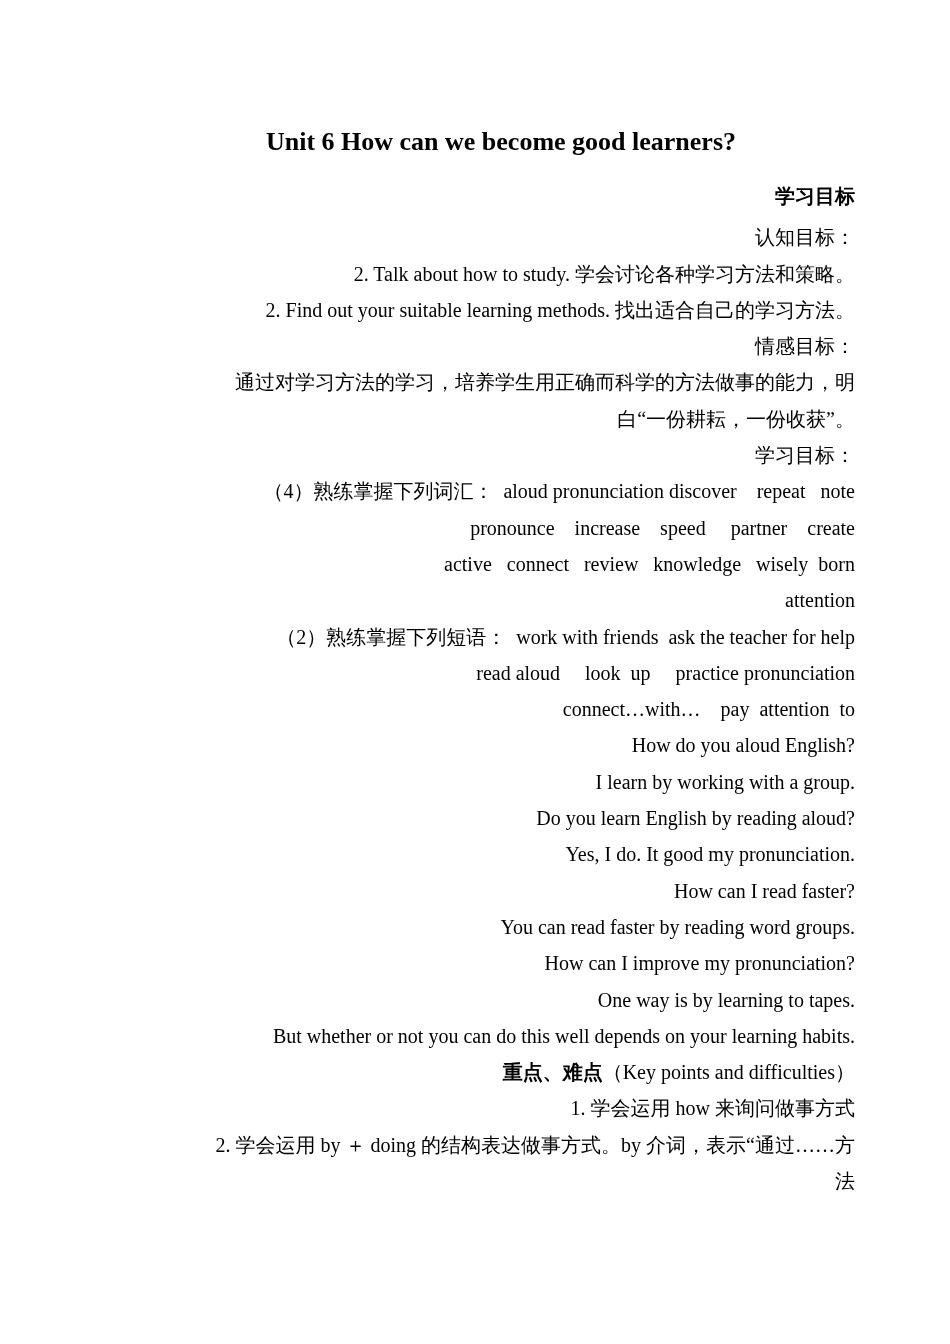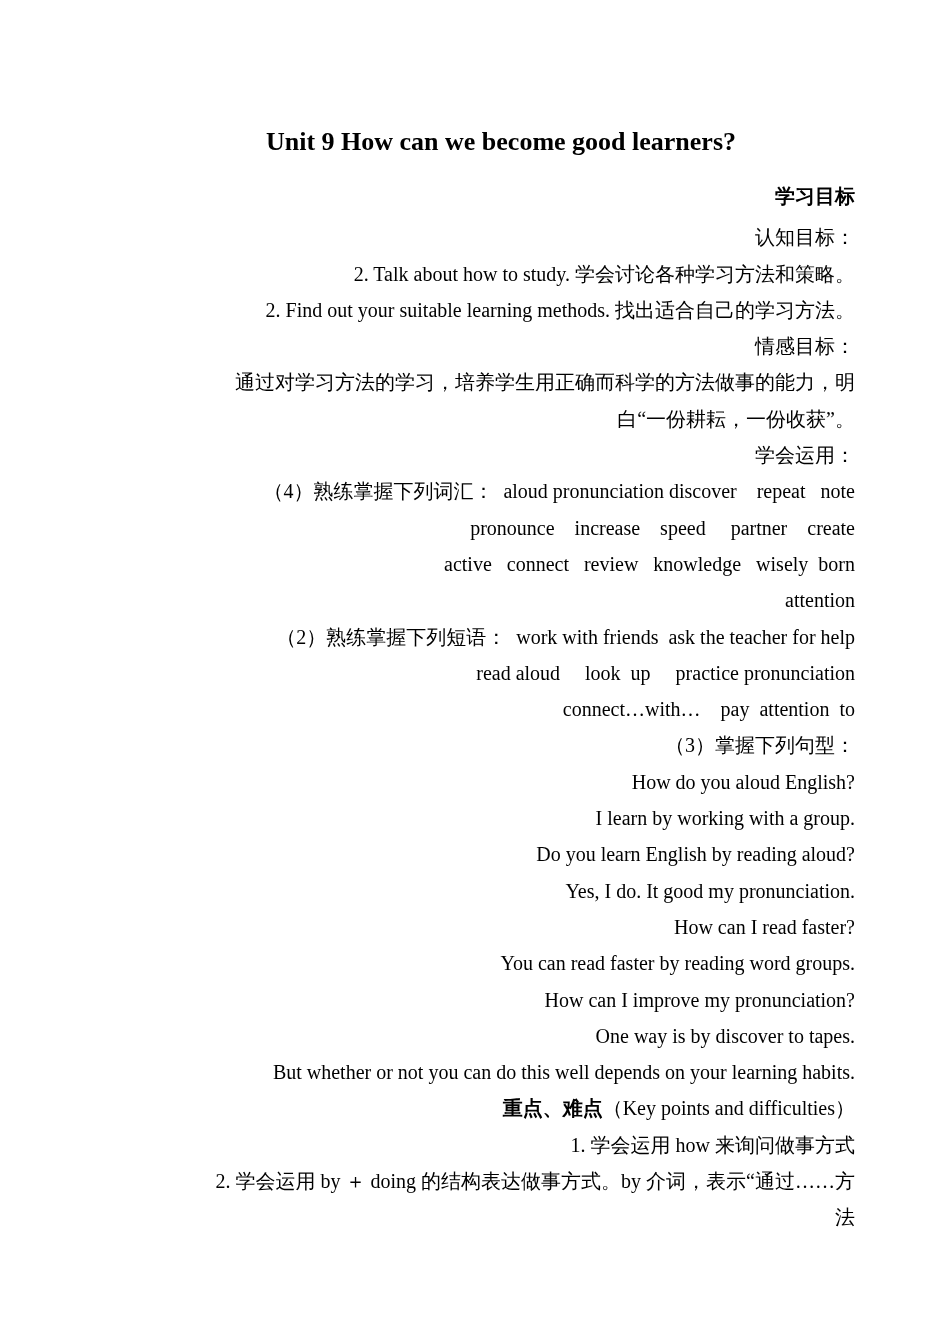--- a/index.html
+++ b/index.html
@@ -45,51 +45,50 @@
   .k1 { }
   .k2 { }
   .hd { margin-bottom: 5px; }
 </style>
 </head>
 <body>
 
 <div class="page">
   <div class="content">
 
-    <h1 class="title">Unit 9 How can we become good learners?</h1>
+    <h1 class="title">Unit 6 How can we become good learners?</h1>
 
     <p class="ln i0 bold hd">学习目标</p>
 
     <p class="ln i1">认知目标：</p>
     <p class="ln i1">2. Talk about how to study. 学会讨论各种学习方法和策略。</p>
     <p class="ln i1">2. Find out your suitable learning methods. 找出适合自己的学习方法。</p>
 
     <p class="ln i1">情感目标：</p>
     <p class="ln i2">通过对学习方法的学习，培养学生用正确而科学的方法做事的能力，明</p>
     <p class="ln i1">白“一份耕耘，一份收获”。</p>
 
-    <p class="ln i1">学会运用：</p>
+    <p class="ln i1">学习目标：</p>
     <p class="ln i1">（4）熟练掌握下列词汇：  aloud pronunciation discover    repeat   note</p>
     <p class="ln iw">pronounce    increase    speed     partner    create</p>
     <p class="ln iw">active   connect   review   knowledge   wisely  born</p>
     <p class="ln iw">attention</p>
 
     <p class="ln i1">（2）熟练掌握下列短语：  work with friends  ask the teacher for help</p>
     <p class="ln iw">read aloud     look  up     practice pronunciation</p>
     <p class="ln iw"> connect…with…    pay  attention  to</p>
 
-    <p class="ln i1">（3）掌握下列句型：</p>
     <p class="ln i2">How do you aloud English?</p>
     <p class="ln i2">I learn by working with a group.</p>
     <p class="ln i1">Do you learn English by reading aloud?</p>
     <p class="ln i3">Yes, I do. It good my pronunciation.</p>
     <p class="ln i1">How can I read faster?</p>
     <p class="ln i3">You can read faster by reading word groups.</p>
     <p class="ln i1">How can I improve my pronunciation?</p>
-    <p class="ln i3">One way is by discover to tapes.</p>
+    <p class="ln i3">One way is by learning to tapes.</p>
     <p class="ln i3">But whether or not you can do this well depends on your learning habits.</p>
 
     <p class="ln i0"><span class="bold">重点、难点</span><span>（Key points and difficulties）</span></p>
     <p class="ln k1">1. 学会运用 how 来询问做事方式</p>
     <p class="ln k2">2. 学会运用 by ＋ doing 的结构表达做事方式。by 介词，表示“通过……方</p>
     <p class="ln i0">法</p>
 
   </div>
 </div>
 

